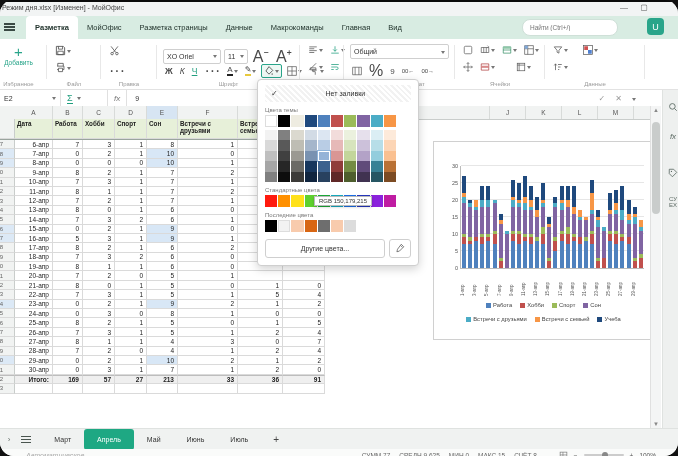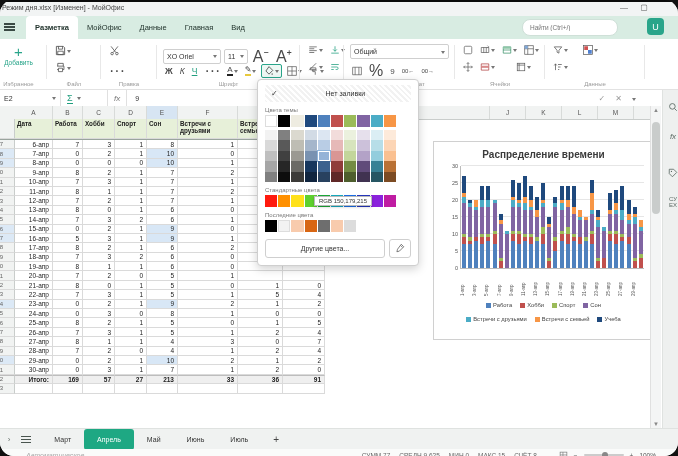--- a/index.html
+++ b/index.html
@@ -113,21 +113,23 @@
     <span class="title">Режим дня.xlsx [Изменен] - МойОфис</span>
     <span class="wctl" style="right:50px;">—</span>
     <span class="wctl" style="right:30px;">▢</span>
   </div>
 
   <div class="menubar">
     <span class="burger"></span>
     <div class="mtabs" id="mtabs">
           <div class="mtab active">Разметка</div>
           <div class="mtab">МойОфис</div>
+          <div class="mtab">Разметка страницы</div>
           <div class="mtab">Данные</div>
+          <div class="mtab">Макрокоманды</div>
           <div class="mtab">Главная</div>
           <div class="mtab">Вид</div>
         </div>
     <input class="search" placeholder="Найти (Ctrl+/)" style="">
     <div class="avatar">U</div>
   </div>
 
   <div class="toolbar">
     <div class="tgroup" style="left:0;width:57px;">
       <div class="tbtn" style="position:absolute;left:0;right:0;top:6px;flex-direction:column;">
@@ -693,21 +695,20 @@
             <div class="gc" style="width: 32px; height: 9.4px;"></div>
             <div class="gc" style="width: 32px; height: 9.4px;"></div>
             <div class="gc" style="width: 31px; height: 9.4px;"></div>
             <div class="gc" style="width: 60px; height: 9.4px;"></div>
             <div class="gc" style="width: 45px; height: 9.4px;"></div>
             <div class="gc" style="width: 42px; height: 9.4px;"></div>
           </div>
         </div>
 
     <div class="chartbox" id="chartbox">
-      <div class="ctitle">Распределение времени</div>
       <div class="plot" id="plot">
             <div class="ylab" style="bottom: 0%; transform: translateY(50%);">0</div>
             <div class="gline" style="bottom: 16.6667%;"></div>
             <div class="ylab" style="bottom: 16.6667%; transform: translateY(50%);">5</div>
             <div class="gline" style="bottom: 33.3333%;"></div>
             <div class="ylab" style="bottom: 33.3333%; transform: translateY(50%);">10</div>
             <div class="gline" style="bottom: 50%;"></div>
             <div class="ylab" style="bottom: 50%; transform: translateY(50%);">15</div>
             <div class="gline" style="bottom: 66.6667%;"></div>
             <div class="ylab" style="bottom: 66.6667%; transform: translateY(50%);">20</div>

